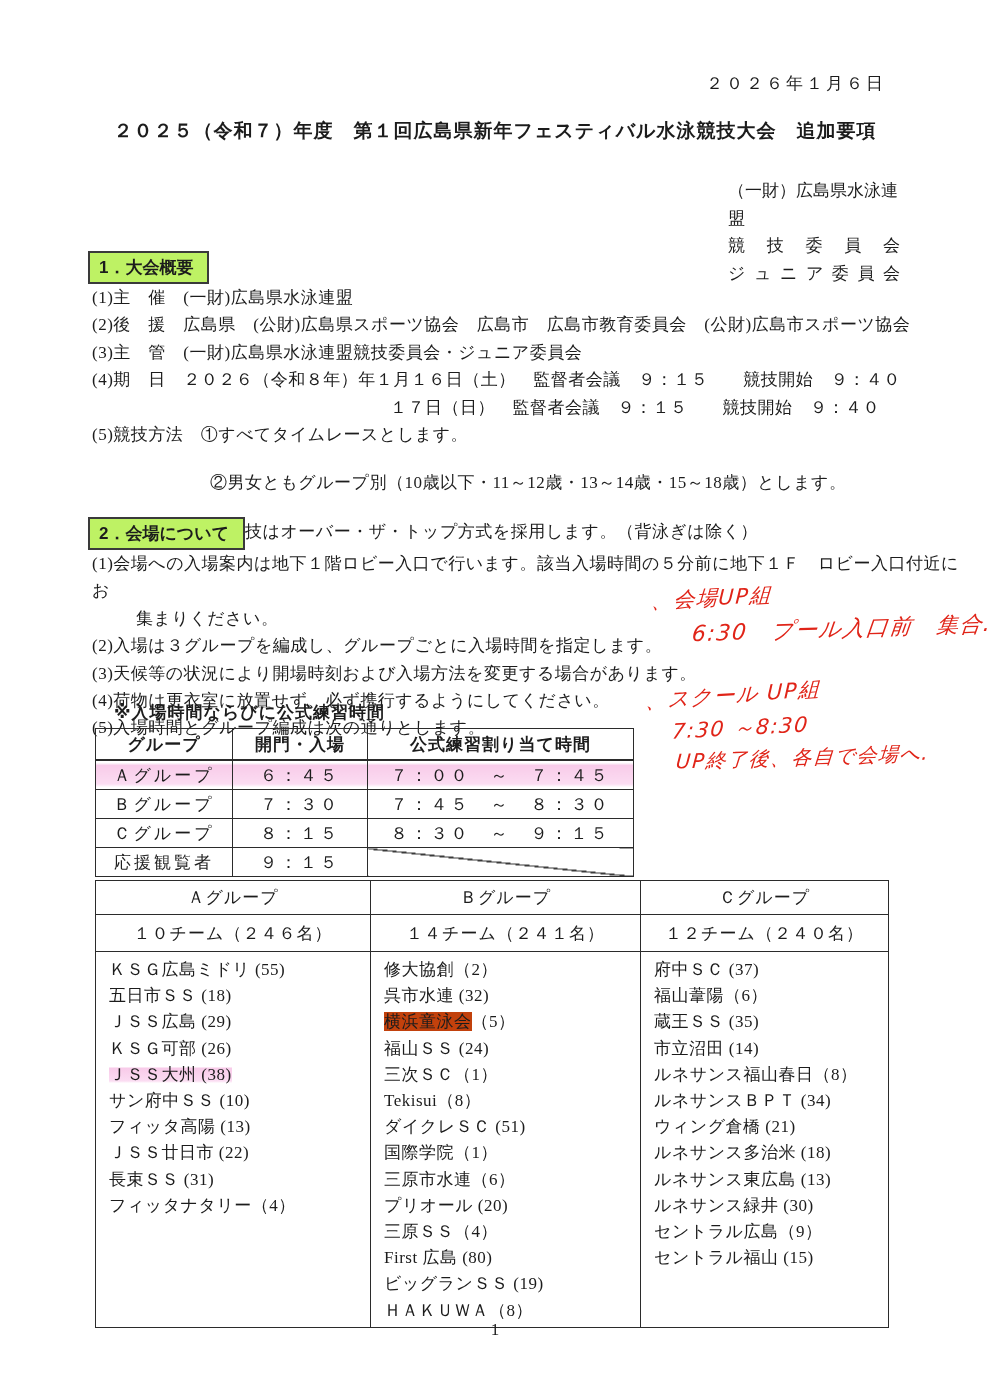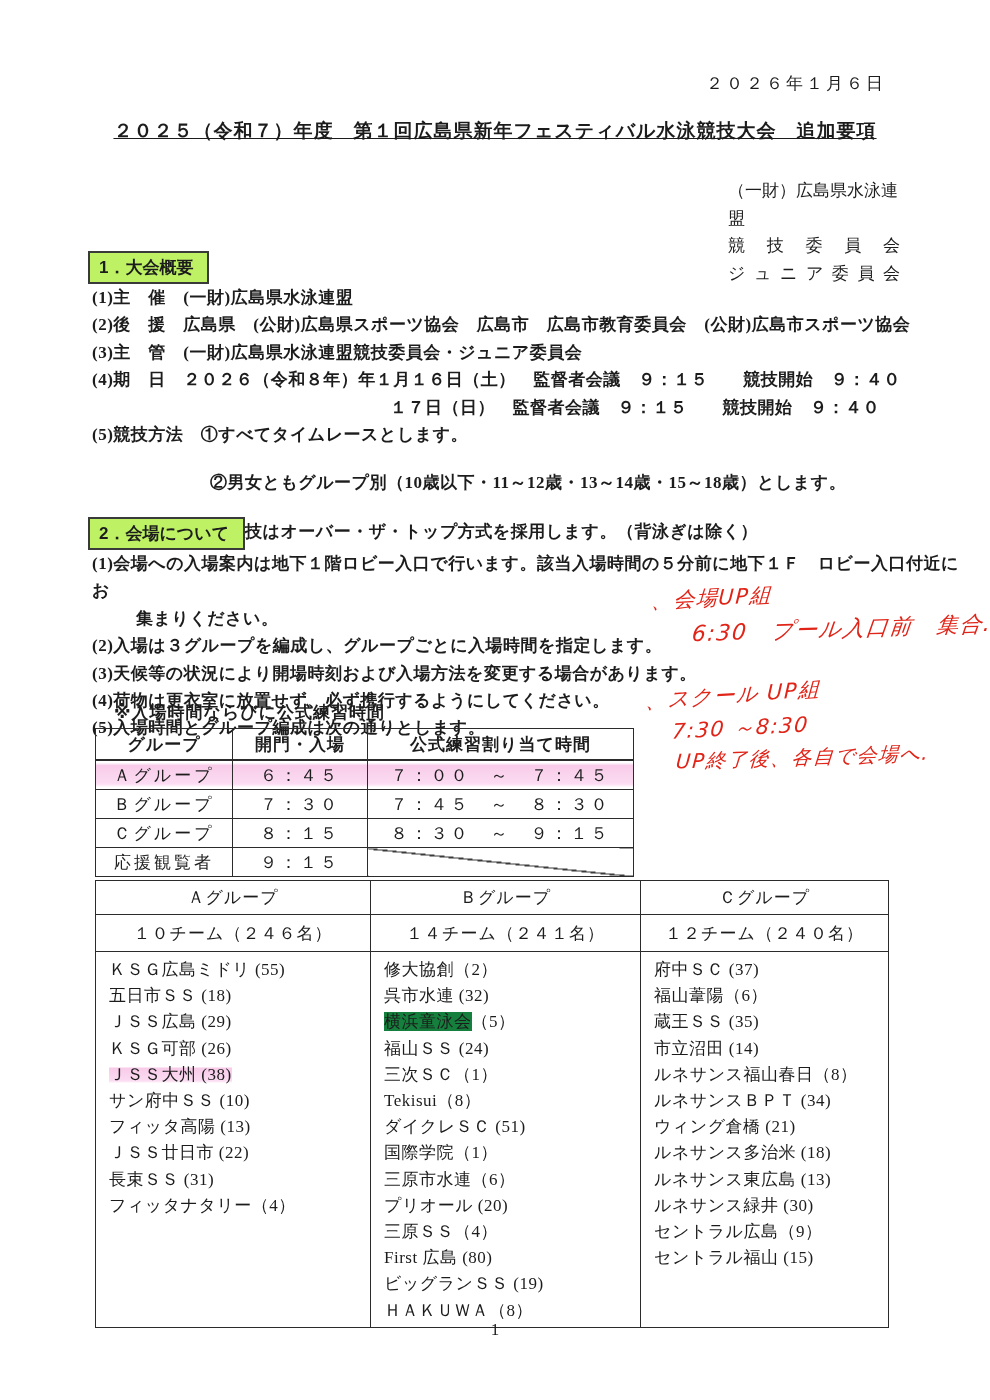--- a/index.html
+++ b/index.html
@@ -8,36 +8,36 @@
     font-family:"Liberation Serif","DejaVu Serif",serif;
     position:relative;overflow:hidden;font-size:17px;
   }
   .abs{position:absolute;}
 
   
   .doc-date{top:72px;right:104px;letter-spacing:3px;font-size:17px;}
   .doc-title{
     top:118px;left:0;width:100%;text-align:center;
     font-family:"Liberation Sans","DejaVu Sans",sans-serif;
-    font-weight:bold;font-size:19px;letter-spacing:1px;text-decoration:underline;
+    font-weight:bold;font-size:19px;letter-spacing:1px;
   }
   .org-block{top:177px;right:90px;width:172px;line-height:27.5px;font-size:17px;}
   .org-block .justify{text-align:justify;text-align-last:justify;}
 
   
   .sec-head{
     font-family:"Liberation Sans","DejaVu Sans",sans-serif;
     font-weight:bold;font-size:17px;
     border:2px solid #3a3a3a;padding:3px 14px 3px 9px;background:#bef264;
   }
   .sec1-head{top:251px;left:88px;}
   .sec2-head{top:517px;left:88px;}
 
   
-  .text-block{left:92px;right:28px;line-height:27.4px;letter-spacing:.5px;font-weight:bold;}
+  .text-block{left:92px;right:28px;line-height:27.4px;letter-spacing:.5px;}
   .sec1-body{top:284px;}
   .sec2-body{top:550px;}
   .ind-298{padding-left:298px;}
   .ind-118{padding-left:118px;margin-top:21px;}
   .ind-44{padding-left:44px;}
   .note-line{top:701px;left:114px;font-weight:bold;letter-spacing:1px;
     font-family:"Liberation Sans","DejaVu Sans",sans-serif;font-size:17px;}
 
   
   .schedule{top:728px;left:95px;border-collapse:collapse;table-layout:fixed;}
@@ -61,21 +61,21 @@
 
   
   .teams{top:880px;left:95px;border-collapse:collapse;table-layout:fixed;}
   .teams col.a{width:275px;} .teams col.b{width:270px;} .teams col.c{width:248px;}
   .teams th,.teams td{border:1.6px solid #2b2b2b;font-weight:normal;}
   .teams th{height:31px;text-align:center;font-size:17px;letter-spacing:1px;}
   .teams td.count{height:34px;text-align:center;font-size:17px;letter-spacing:1px;}
   .teams td.list{vertical-align:top;height:370px;padding:5px 4px 0 13px;}
   .team{line-height:26.2px;font-size:17px;white-space:nowrap;letter-spacing:.5px;}
   .hl-pink{background:linear-gradient(180deg,rgba(255,255,255,0) 8%,#f8cbe9 18%,#fbdcf2 84%,rgba(255,255,255,0) 95%);}
-  .hl-gray{background:#15803d;}
+  .hl-gray{background:#c2410c;}
 
   
   .hand{
     position:absolute;color:#e02418;
     font-family:"DejaVu Sans",sans-serif;font-style:italic;
     white-space:nowrap;letter-spacing:1.5px;
   }
   .ann1a{left:651px;top:584px;font-size:21px;transform:rotate(-3deg) skewX(-6deg);}
   .ann1b{left:692px;top:614px;font-size:22px;transform:rotate(-2deg) skewX(-8deg);}
   .ann2a{left:645px;top:681px;font-size:21px;transform:rotate(-4deg) skewX(-6deg);}

